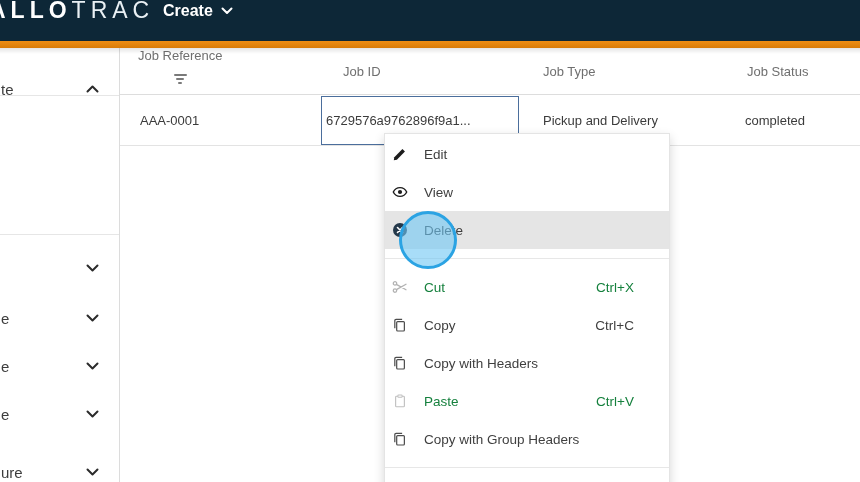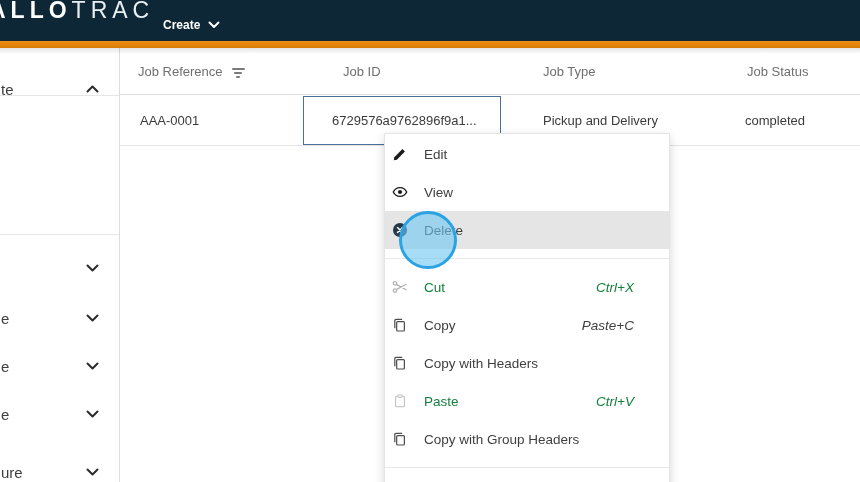--- a/index.html
+++ b/index.html
@@ -8,57 +8,57 @@
     position:relative; width:860px; height:482px; overflow:hidden;
     background:#fff; font-family:"Liberation Sans", sans-serif;
     -webkit-font-smoothing:antialiased;
   }
   
   .topnav{ position:absolute; left:0; top:0; right:0; height:41px; background:#0d2737; }
   .logo{ position:absolute; left:-11px; top:-3px; color:#fff; font-size:23px;
          letter-spacing:5px; line-height:1.2; white-space:nowrap; }
   .logo .lb{ font-weight:700; }
   .logo .ll{ font-weight:300; color:#e9f0f4; }
-  .create{ position:absolute; left:163px; top:18px; display:flex; align-items:center; gap:8px;
-           color:#fff; font-size:12px; font-weight:700; cursor:pointer; }
+  .create{ position:absolute; left:163px; top:2px; display:flex; align-items:center; gap:8px;
+           color:#fff; font-size:16px; font-weight:700; cursor:pointer; }
   .accent{ position:absolute; left:0; top:41px; right:0; height:7px;
            background:linear-gradient(#ee8d14,#d97c08); }
   .accent-shadow{ position:absolute; left:0; top:48px; right:0; height:6px; pointer-events:none;
            background:linear-gradient(rgba(0,0,0,0.10),rgba(0,0,0,0)); z-index:2; }
   
   .sidebar{ position:absolute; left:0; top:48px; width:120px; bottom:0; background:#fff;
             border-right:1px solid #dcdcdc; }
   .side-item{ position:absolute; left:0; right:0; height:30px; display:flex;
               align-items:center; justify-content:space-between; padding:0 20px 0 1px;
               color:#3d3d3d; font-size:15px; cursor:pointer; }
   .side-div{ position:absolute; left:0; right:0; height:1px; background:#e6e6e6; }
   
   .grid{ position:absolute; left:120px; top:48px; right:0; bottom:0; background:#fff; }
   .ghead{ position:absolute; left:0; top:0; right:0; height:47px; border-bottom:1px solid #dddddd;
           color:#6f6f6f; font-size:13px; }
   .gh{ position:absolute; top:0; height:47px; display:flex; align-items:center; gap:9px; cursor:pointer; }
-  .gh1{ left:18px; } .gh2{ left:223px; } .gh3{ left:423px; } .gh4{ left:627px; }
+  .gh1{ left:18px;flex-direction:column; } .gh2{ left:223px; } .gh3{ left:423px; } .gh4{ left:627px; }
   .filter-ic{ display:inline-flex; flex-direction:column; gap:2px; align-items:center; margin-top:2px; }
   .filter-ic i{ display:block; height:2px; background:#7a7a7a; border-radius:1px; }
   .filter-ic i:nth-child(1){ width:13px; } .filter-ic i:nth-child(2){ width:8px; } .filter-ic i:nth-child(3){ width:4px; }
   .grow{ position:absolute; left:0; top:47px; right:0; height:51px; border-bottom:1px solid #e3e3e3;
          font-size:13px; color:#3b3b3b; }
   .gc{ position:absolute; top:0; height:51px; display:flex; align-items:center; }
   .gc1{ left:20px; } .gc3{ left:423px; } .gc4{ left:625px; }
-  .cell-focus{ position:absolute; left:183px; top:1px; width:198px; height:49px;
-               border:1.5px solid #4b6e9c; display:flex; align-items:center; padding-left:28px; }
+  .cell-focus{ position:absolute; left:201px; top:1px; width:198px; height:49px;
+               border:1.5px solid #4b6e9c; display:flex; align-items:center; padding-left:4px; }
   
   .cmenu{ position:absolute; left:384px; top:133px; width:286px; height:372px; background:#fff;
           border:1px solid #e4e4e4; box-shadow:0 4px 10px rgba(0,0,0,0.16); z-index:5;
           padding-top:1px; font-size:13.5px; color:#3f3f3f; }
   .mi{ height:38px; display:flex; align-items:center; padding-left:6px; cursor:pointer; }
   .mi.hl{ background:#e5e5e5; }
   .mic{ width:17px; height:17px; display:flex; align-items:center; justify-content:center; flex:0 0 17px; }
   .mil{ margin-left:16px; white-space:nowrap; }
-  .mis{ margin-left:auto; margin-right:35px; color:#3f3f3f;font-style:italic; }
+  .mis{ margin-left:auto; margin-right:35px; color:#3f3f3f; }
   .mi.dis .mil, .mi.dis .mis{ color:#15803d; }
   .msep{ height:1px; background:#e7e7e7; margin:9px 0; }
   
   .click-ind{ position:absolute; left:399px; top:211px; width:58px; height:58px; border-radius:50%;
               background:rgba(110,198,243,0.60); border:3px solid #2ba3e3; z-index:6; pointer-events:none; }
   svg{ display:block; }
 </style>
 </head>
 <body>
 
@@ -205,21 +205,21 @@
       <span class="mis">Ctrl+X</span>
     </div>
     <div class="mi">
       <span class="mic">
         <svg width="15" height="16" viewBox="0 0 16 16">
             <rect x="5" y="4.4" width="8.2" height="10" rx="1" fill="none" stroke="#4d4d4d" stroke-width="1.3"></rect>
             <path d="M3 11.5V3.3A1.3 1.3 0 014.3 2H10.8" fill="none" stroke="#4d4d4d" stroke-width="1.3"></path>
           </svg>
       </span>
       <span class="mil">Copy</span>
-      <span class="mis">Paste+C</span>
+      <span class="mis">Ctrl+C</span>
     </div>
     <div class="mi">
       <span class="mic">
         <svg width="15" height="16" viewBox="0 0 16 16">
             <rect x="5" y="4.4" width="8.2" height="10" rx="1" fill="none" stroke="#4d4d4d" stroke-width="1.3"></rect>
             <path d="M3 11.5V3.3A1.3 1.3 0 014.3 2H10.8" fill="none" stroke="#4d4d4d" stroke-width="1.3"></path>
           </svg>
       </span>
       <span class="mil">Copy with Headers</span>
       <span class="mis"></span>

